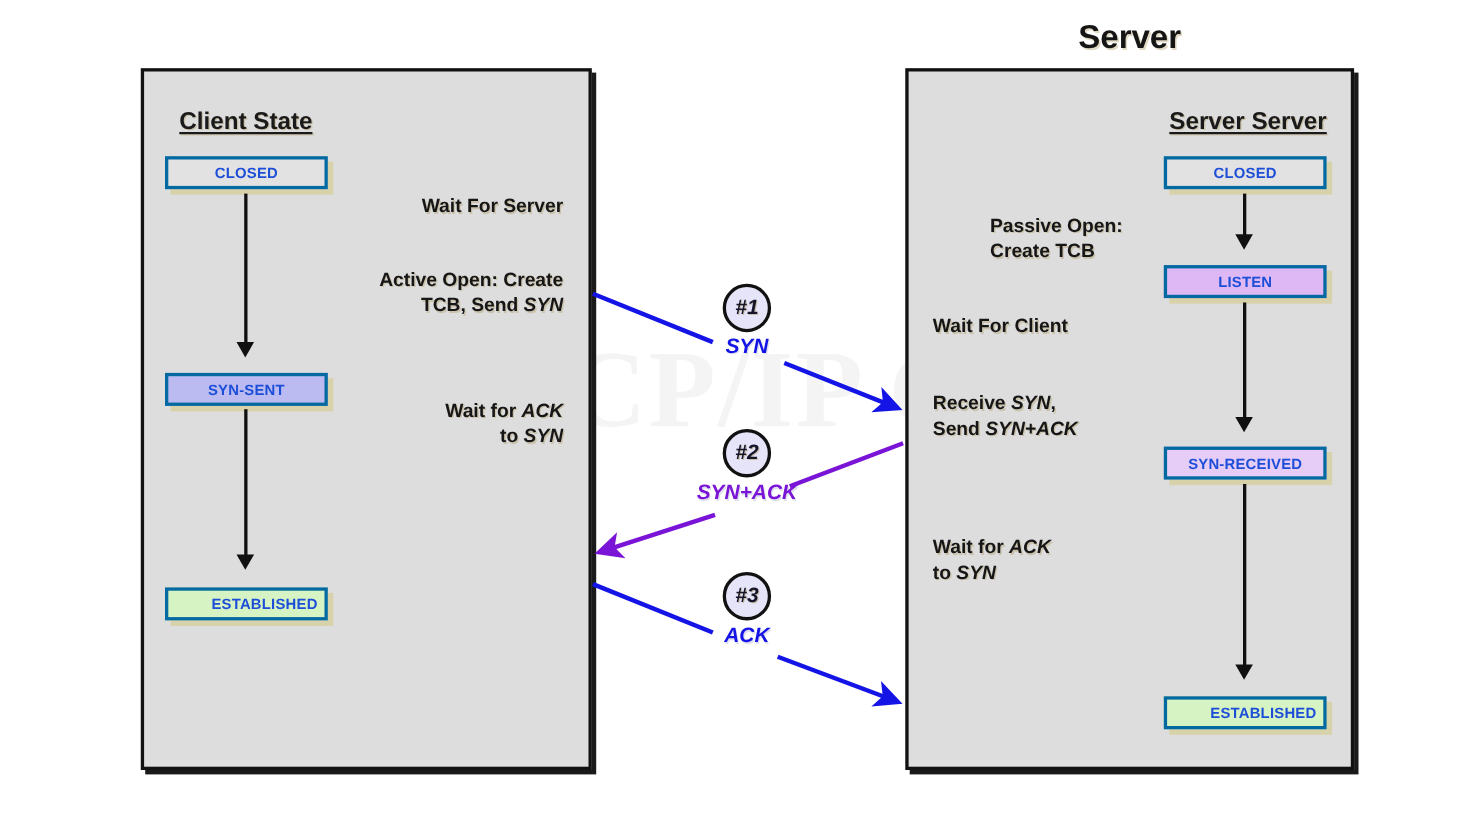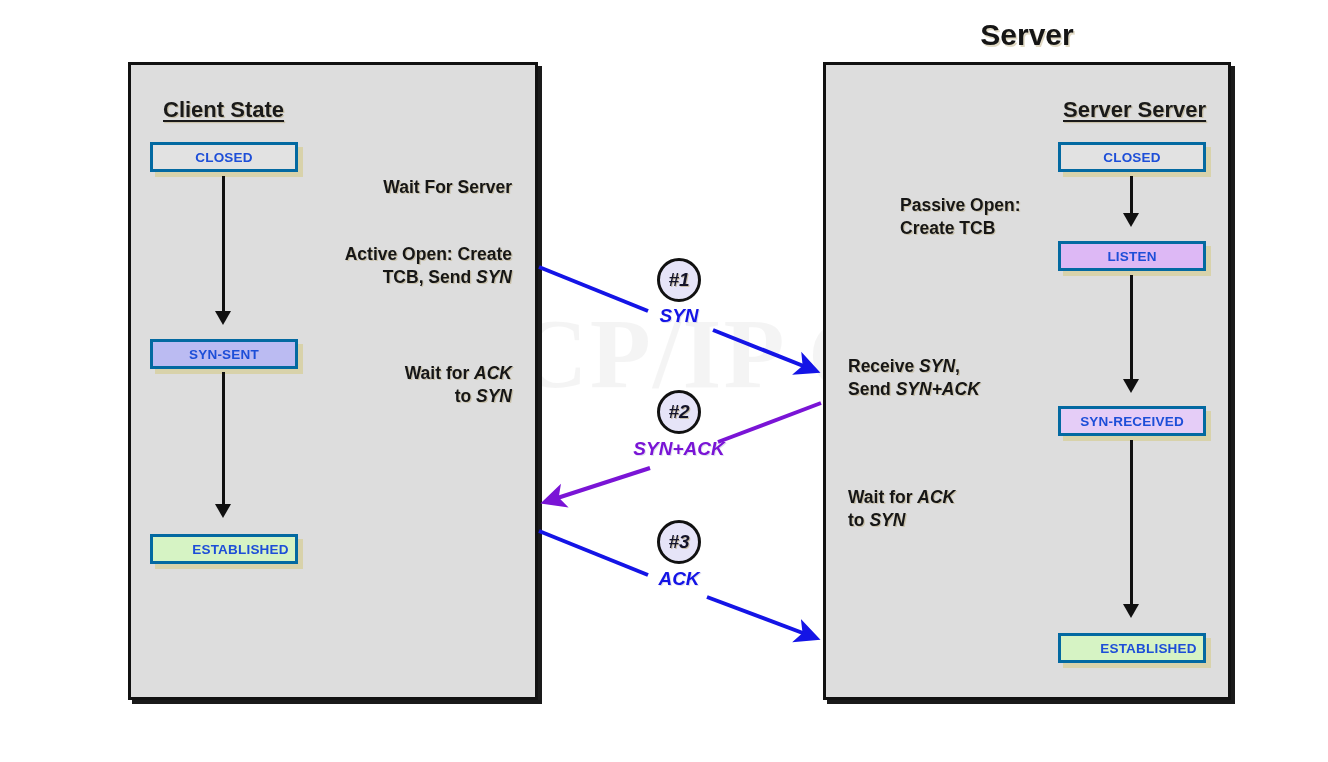--- a/index.html
+++ b/index.html
@@ -187,20 +187,21 @@
   <div class="v-arrow" style="left:1130px; top:176px; height:39px;"></div>
   <div class="v-head" style="left:1123px; top:213px;"></div>
 
   <div class="v-arrow" style="left:1130px; top:275px; height:106px;"></div>
   <div class="v-head" style="left:1123px; top:379px;"></div>
 
   <div class="v-arrow" style="left:1130px; top:440px; height:166px;"></div>
   <div class="v-head" style="left:1123px; top:604px;"></div>
 
   <div class="note left" style="left:900px; top:194px; width:250px;">Passive Open:<br>Create TCB</div>
+  <div class="note left" style="left:848px; top:285px; width:250px;">Wait For Client</div>
   <div class="note left" style="left:848px; top:355px; width:250px;">Receive <i>SYN</i>,<br>Send <i>SYN+ACK</i></div>
   <div class="note left" style="left:848px; top:486px; width:250px;">Wait for <i>ACK</i><br>to <i>SYN</i></div>
 
   <svg id="flows" width="1328" height="762">
     <defs>
       <marker id="head-blue" markerWidth="7" markerHeight="7" refX="5.2" refY="3.5" orient="auto" markerUnits="strokeWidth">
         <path d="M0,0.4 L6.4,3.5 L0,6.6 L1.6,3.5 Z" fill="#1414e6"></path>
       </marker>
       <marker id="head-purple" markerWidth="7" markerHeight="7" refX="5.2" refY="3.5" orient="auto" markerUnits="strokeWidth">
         <path d="M0,0.4 L6.4,3.5 L0,6.6 L1.6,3.5 Z" fill="#7a14d6"></path>

